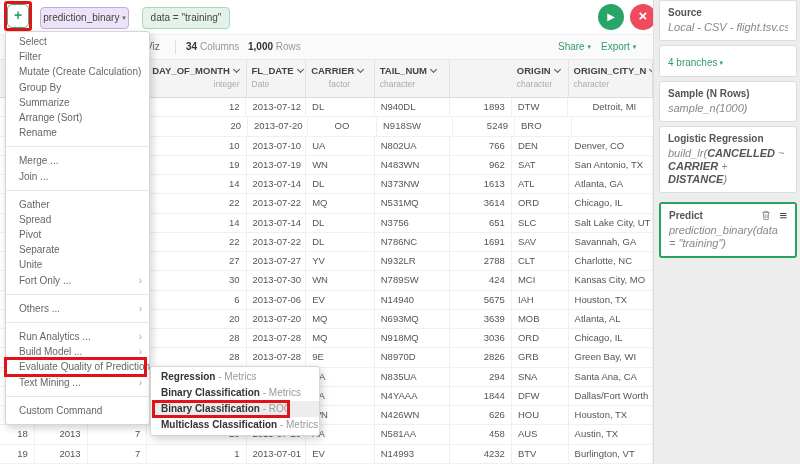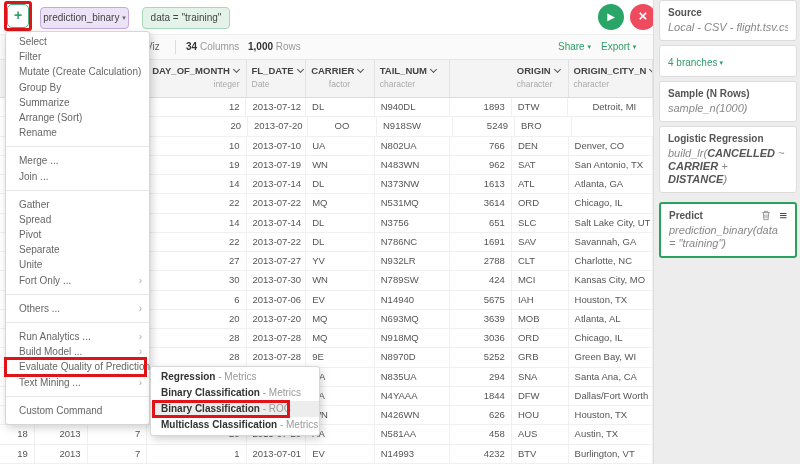--- a/index.html
+++ b/index.html
@@ -313,21 +313,21 @@
         <div class="td" style="width: 85px; text-align: left;">Chicago, IL</div>
       </div>
       <div class="tr">
         <div class="td" style="width: 35px; text-align: right;"></div>
         <div class="td" style="width: 53px; text-align: right;"></div>
         <div class="td" style="width: 60px; text-align: right;"></div>
         <div class="td" style="width: 100px; text-align: right;">28</div>
         <div class="td" style="width: 60px; text-align: left;">2013-07-28</div>
         <div class="td" style="width: 69px; text-align: left;">9E</div>
         <div class="td" style="width: 76px; text-align: left;">N8970D</div>
-        <div class="td" style="width: 62px; text-align: right;">5252</div>
+        <div class="td" style="width: 62px; text-align: right;">2826</div>
         <div class="td" style="width: 57px; text-align: left;">GRB</div>
         <div class="td" style="width: 85px; text-align: left;">Green Bay, WI</div>
       </div>
       <div class="tr">
         <div class="td" style="width: 35px; text-align: right;"></div>
         <div class="td" style="width: 53px; text-align: right;"></div>
         <div class="td" style="width: 60px; text-align: right;"></div>
         <div class="td" style="width: 100px; text-align: right;"></div>
         <div class="td" style="width: 60px; text-align: left;"></div>
         <div class="td" style="width: 69px; text-align: left;">UA</div>

